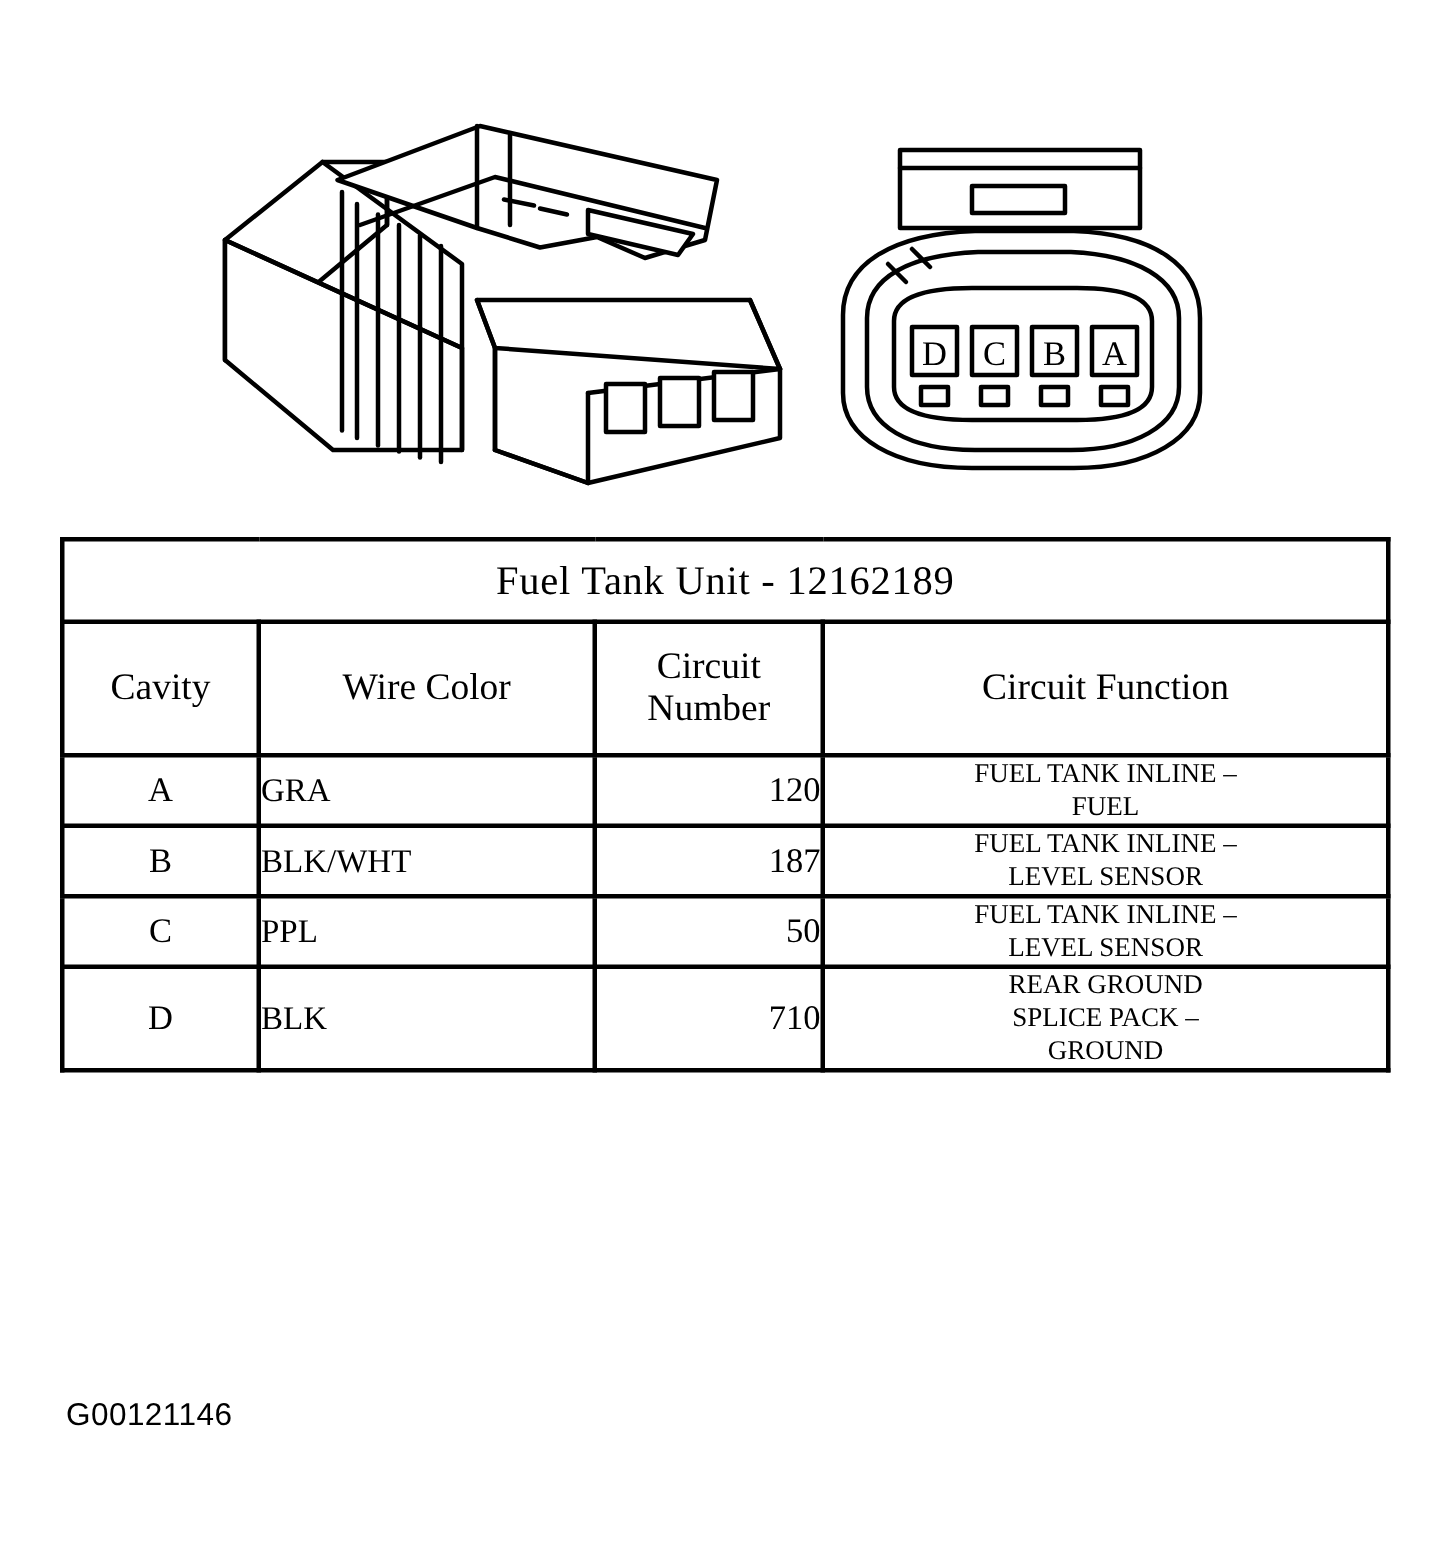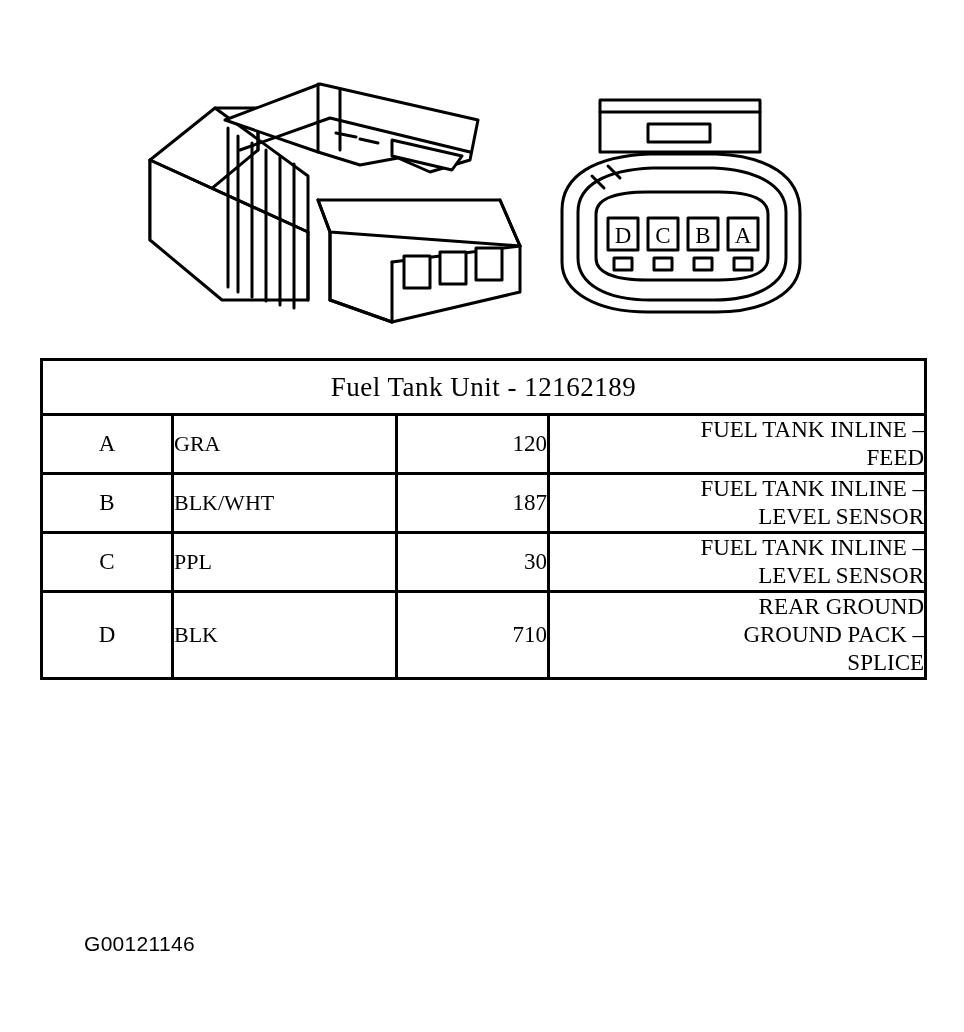--- a/index.html
+++ b/index.html
@@ -73,42 +73,41 @@
     padding: 10px 0;
     vertical-align: top;
   }
   .cell-number {
     text-align: right;
     font-size: 23px;
     padding: 10px 0;
     vertical-align: top;
   }
   .cell-function {
-    text-align: right;
-    font-size: 23px;
+    text-align: center;
+    font-size: 18px;
     padding: 10px 8px 12px 14px;
     line-height: 1.22;
     vertical-align: top;
   }
   .cell-function div { white-space: nowrap; }
 
   col.c-cavity   { width: 131px; }
   col.c-color    { width: 224px; }
   col.c-number   { width: 152px; }
   col.c-function { width: 377px; }
 
   
   #figure-id {
     position: absolute;
     left: 44px;
     top: 932px;
     font-family: "Liberation Sans", sans-serif;
     font-size: 21px;
     letter-spacing: 0.3px;
-    margin-left: 40px;
   }
 </style>
 </head>
 <body>
 
 <div id="connector-figure">
   <svg width="964" height="350" viewBox="0 0 964 350" xmlns="http://www.w3.org/2000/svg">
     <g fill="none" stroke="#000000" stroke-width="3" stroke-linejoin="round" stroke-linecap="round">
 
       <g>
@@ -214,58 +213,67 @@
     <colgroup>
       <col class="c-cavity">
       <col class="c-color">
       <col class="c-number">
       <col class="c-function">
     </colgroup>
     <tbody>
       <tr>
         <td class="title-cell" colspan="4">Fuel Tank Unit - 12162189</td>
       </tr>
+      <tr>
+        <td class="hdr">Cavity</td>
+        <td class="hdr">Wire Color</td>
+        <td class="hdr">
+          <div>Circuit</div>
+          <div>Number</div>
+        </td>
+        <td class="hdr">Circuit Function</td>
+      </tr>
 
       <tr>
         <td class="cell-cavity">A</td>
         <td class="cell-color">GRA</td>
         <td class="cell-number">120</td>
         <td class="cell-function">
           <div>FUEL TANK INLINE –</div>
-          <div>FEED</div>
+          <div>FUEL</div>
         </td>
       </tr>
 
       <tr>
         <td class="cell-cavity">B</td>
         <td class="cell-color">BLK/WHT</td>
         <td class="cell-number">187</td>
         <td class="cell-function">
           <div>FUEL TANK INLINE –</div>
           <div>LEVEL SENSOR</div>
         </td>
       </tr>
 
       <tr>
         <td class="cell-cavity">C</td>
         <td class="cell-color">PPL</td>
-        <td class="cell-number">30</td>
+        <td class="cell-number">50</td>
         <td class="cell-function">
           <div>FUEL TANK INLINE –</div>
           <div>LEVEL SENSOR</div>
         </td>
       </tr>
 
       <tr>
         <td class="cell-cavity">D</td>
         <td class="cell-color">BLK</td>
         <td class="cell-number">710</td>
         <td class="cell-function">
           <div>REAR GROUND</div>
-          <div>GROUND PACK –</div>
-          <div>SPLICE</div>
+          <div>SPLICE PACK –</div>
+          <div>GROUND</div>
         </td>
       </tr>
     </tbody>
   </table>
 </div>
 
 <div id="figure-id">G00121146</div>
 
 </body></html>

